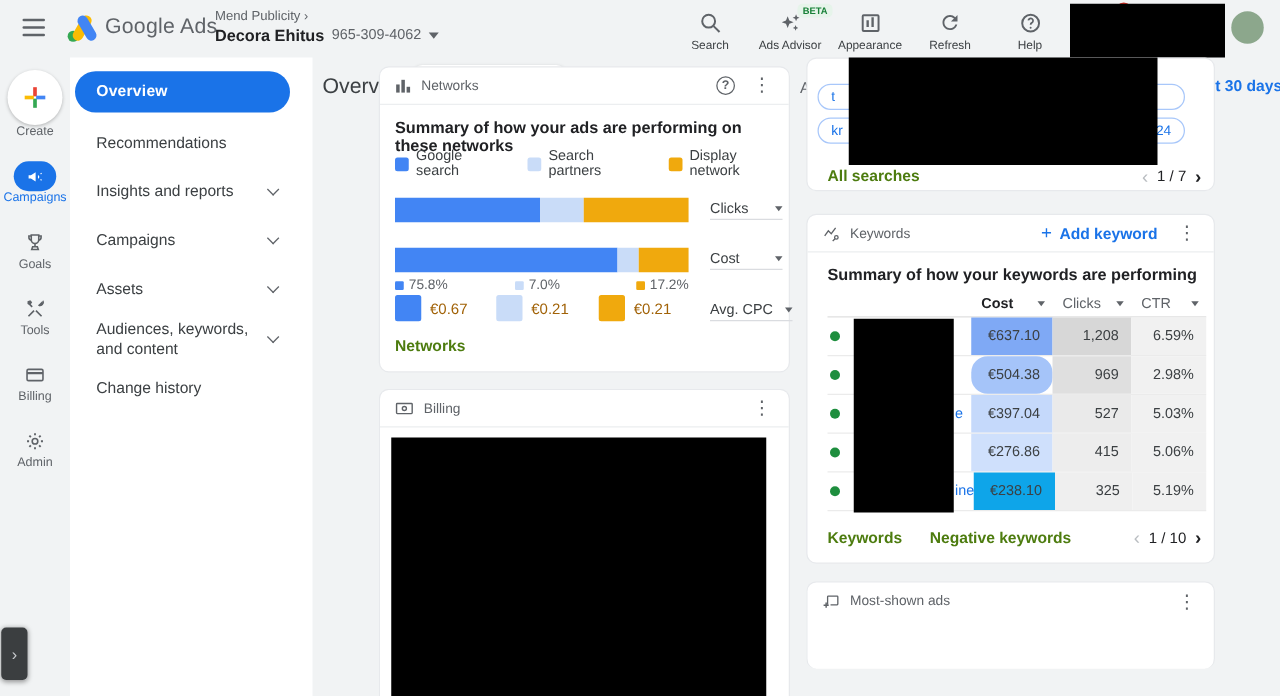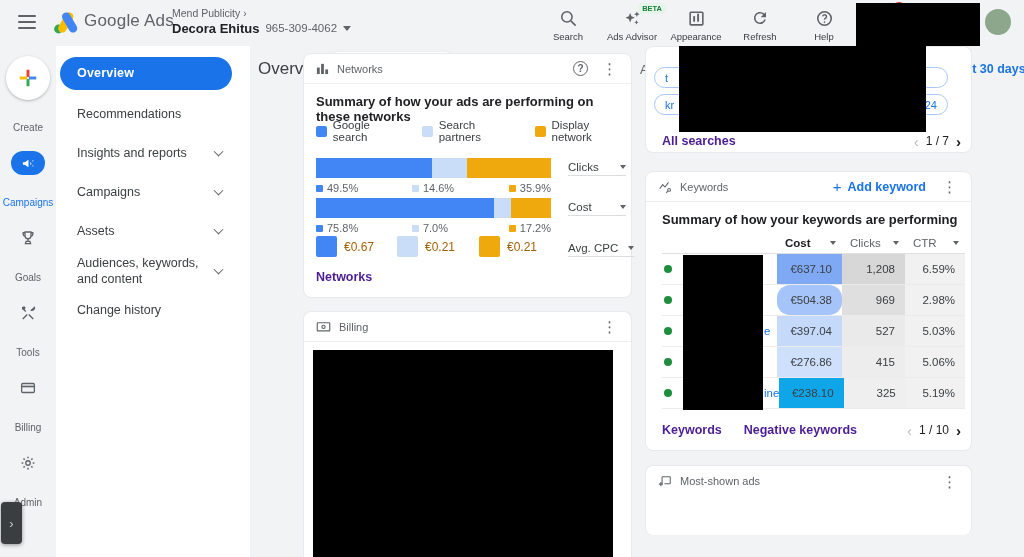--- a/index.html
+++ b/index.html
@@ -26,21 +26,21 @@
   .h-action .lbl { font-size:9.5px; color:#3c4043; margin-top:3px; white-space:nowrap; }
   .beta-badge { position:absolute; top:-2px; right:-8px; font-size:7.5px; font-weight:bold; color:#188038; background:#e6f4ea; padding:1px 4px; border-radius:4px; }
   .notif-badge { position:absolute; top:-3px; right:8px; width:14px; height:14px; border-radius:50%; background:#d93025; color:#fff; font-size:9px; display:flex; align-items:center; justify-content:center; font-weight:bold; }
   .header-redaction { position:absolute; left:856px; top:3px; width:124px; height:43px; background:#000; }
   .avatar { position:absolute; left:985px; top:9px; width:26px; height:26px; border-radius:50%; background:#8ca78c; cursor:pointer; }
 
   
   .rail { position:absolute; top:46px; left:0; width:56px; bottom:0; }
   .rail-item { display:flex; flex-direction:column; align-items:center; cursor:pointer; }
   .create-btn { width:44px; height:44px; background:#fff; border-radius:50%; box-shadow:0 1px 3px rgba(0,0,0,.25); display:flex; align-items:center; justify-content:center; margin:10px auto 0; cursor:pointer; }
-  .rail-label { font-size:10px; color:#5f6368; margin-top:22px; text-align:left; }
+  .rail-label { font-size:10px; color:#5f6368; margin-top:0; text-align:left; }
   .rail-icon-pill { width:34px; height:24px; border-radius:12px; display:flex; align-items:center; justify-content:center; }
   .rail-icon-pill.active { background:#1a73e8; }
   .rail-label.active { color:#1a73e8; }
   .rail-group { margin-top:18px; }
 
   
   .drawer { position:absolute; top:46px; left:56px; width:194px; bottom:0; background:#fff; }
   .nav-item { position:relative; display:flex; align-items:center; font-size:12.5px; color:#3c4043; padding:0 30px 0 21px; min-height:32px; cursor:pointer; line-height:1.3; }
   .nav-item.pill { background:#1a73e8; color:#fff; border-radius:18px; margin:11px 18px 6px 4px; padding-left:17px; height:33px; font-weight:bold; letter-spacing:.2px; }
   .chev { position:absolute; right:28px; top:50%; width:7px; height:7px; border-right:1.6px solid #5f6368; border-bottom:1.6px solid #5f6368; transform:translateY(-70%) rotate(45deg); }
@@ -56,21 +56,21 @@
   .date-box { position:absolute; left:434px; top:9px; width:172px; height:29px; border:1px solid #dadce0; border-radius:4px; display:flex; align-items:center; justify-content:space-between; padding:0 10px; font-size:12.5px; color:#202124; cursor:pointer; background:#fdfdfe; }
   .date-nav { position:absolute; top:13px; font-size:16px; color:#757a80; cursor:pointer; line-height:1; }
   .quick-range { position:absolute; left:668px; top:16px; font-size:12.5px; font-weight:bold; color:#1a73e8; cursor:pointer; white-space:nowrap; }
 
   
   .card { position:absolute; background:#fff; border:1px solid #e7e9ec; border-radius:8px; }
   .card-header { height:30px; display:flex; align-items:center; padding:0 12px; border-bottom:1px solid #eceef0; }
   .card-header .ct { font-size:11px; color:#5f6368; margin-left:8px; flex:1; }
   .dots { color:#5f6368; font-size:15px; letter-spacing:0; cursor:pointer; padding:0 2px; line-height:1; }
   .help-circ { width:15px; height:15px; border:1.4px solid #5f6368; border-radius:50%; color:#5f6368; font-size:10px; display:flex; align-items:center; justify-content:center; margin-right:12px; cursor:pointer; font-weight:bold; }
-  .blue-link { color:#4c1d95; font-size:12.5px; font-weight:bold; cursor:pointer; }
+  .blue-link { color:#4d7c0f; font-size:12.5px; font-weight:bold; cursor:pointer; }
 
   
   .networks-card { left:53px; top:7px; width:329px; height:245px; }
   .nw-subtitle { position:absolute; left:12px; top:40px; right:12px; font-size:13px; font-weight:bold; color:#202124; }
   .nw-legend { position:absolute; left:12px; top:65px; display:flex; gap:16px; }
   .leg-item { display:flex; align-items:center; gap:6px; font-size:11.5px; color:#3c4043; }
   .sq { width:11px; height:11px; border-radius:2px; display:inline-block; }
   .c-blue { background:#4285f4; } .c-lblue { background:#c9dcf8; } .c-amber { background:#f0a90d; }
   .bar { position:absolute; left:12px; width:235px; height:20px; display:flex; overflow:hidden; }
   .bar .seg { height:100%; }
@@ -377,34 +377,20 @@
           <span class="sq c-amber"></span>
           <span>Display network</span>
         </span>
     </div>
 
     <div class="bar bar1">
       <div class="seg c-blue" style="width: 49.5%;"></div>
       <div class="seg c-lblue" style="width: 14.6%;"></div>
       <div class="seg c-amber" style="width: 35.9%;"></div>
     </div>
-    <div class="pct-row pctr1">
-      <span class="pct">
-          <span class="sq c-blue"></span>
-          <span>49.5%</span>
-        </span>
-      <span class="pct">
-          <span class="sq c-lblue"></span>
-          <span>14.6%</span>
-        </span>
-      <span class="pct">
-          <span class="sq c-amber"></span>
-          <span>35.9%</span>
-        </span>
-    </div>
     <div class="metric-sel ms1">
         <span>Clicks</span>
         <span class="caret-sm"></span>
       </div>
 
     <div class="bar bar2">
       <div class="seg c-blue" style="width: 75.8%;"></div>
       <div class="seg c-lblue" style="width: 7%;"></div>
       <div class="seg c-amber" style="width: 17.2%;"></div>
     </div>

